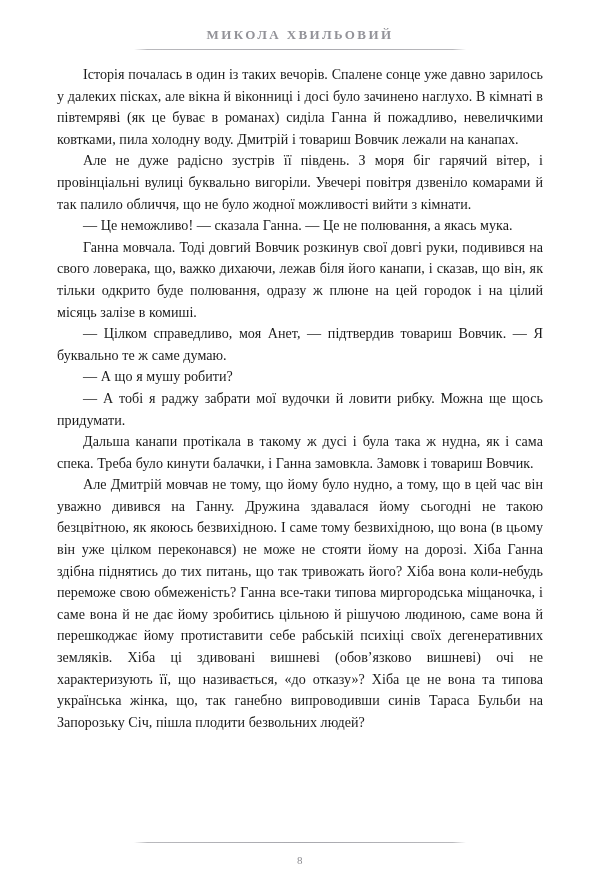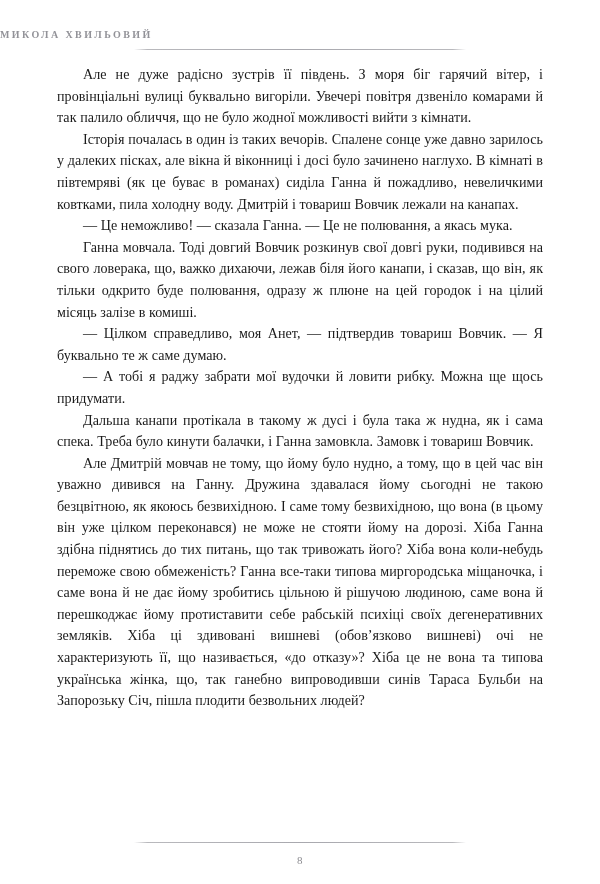--- a/index.html
+++ b/index.html
@@ -22,22 +22,23 @@
     height: 884px;
     background: #ffffff;
     display: flex;
     flex-direction: column;
   }
 
   
   .running-head {
     margin-top: 27px;
     height: 16px;
+    text-align: center;
     font-family: "Liberation Serif", "DejaVu Serif", serif;
-    font-size: 10px;
+    font-size: 13px;
     letter-spacing: 2.4px;
     color: #8d8d93;
     text-transform: uppercase;
     font-weight: 600;
     line-height: 16px;
     white-space: nowrap;
     filter: blur(0.35px);
     opacity: 0.95;
   }
 
@@ -97,25 +98,26 @@
 
 <div class="page">
 
   <div class="running-head">Микола Хвильовий</div>
 
   <div class="rule-wrap rule-top">
     <div class="rule"></div>
   </div>
 
   <div class="content">
+    <p>Історія почалась в один із таких вечорів. Спалене сонце уже давно зарилось у далеких пісках, але вікна й віконниці і досі було зачинено наглухо. В кімнаті в півтемряві (як це буває в романах) сиділа Ганна й пожадливо, невеличкими ковтками, пила холодну воду. Дмитрій і товариш Вовчик лежали на канапах.</p>
     <p>Але не дуже радісно зустрів її південь. З моря біг гарячий вітер, і провінціальні вулиці буквально вигоріли. Увечері повітря дзвеніло комарами й так палило обличчя, що не було жодної можливості вийти з кімнати.</p>
-    <p>Історія почалась в один із таких вечорів. Спалене сонце уже давно зарилось у далеких пісках, але вікна й віконниці і досі було зачинено наглухо. В кімнаті в півтемряві (як це буває в романах) сиділа Ганна й пожадливо, невеличкими ковтками, пила холодну воду. Дмитрій і товариш Вовчик лежали на канапах.</p>
     <p>— Це неможливо! — сказала Ганна. — Це не полювання, а якась мука.</p>
     <p>Ганна мовчала. Тоді довгий Вовчик розкинув свої довгі руки, подивився на свого ловерака, що, важко дихаючи, лежав біля його канапи, і сказав, що він, як тільки одкрито буде полювання, одразу ж плюне на цей городок і на цілий місяць залізе в комиші.</p>
     <p>— Цілком справедливо, моя Анет, — підтвердив товариш Вовчик. — Я буквально те ж саме думаю.</p>
+    <p>— А що я мушу робити?</p>
     <p>— А тобі я раджу забрати мої вудочки й ловити рибку. Можна ще щось придумати.</p>
     <p>Дальша канапи протікала в такому ж дусі і була така ж нудна, як і сама спека. Треба було кинути балачки, і Ганна замовкла. Замовк і товариш Вовчик.</p>
     <p>Але Дмитрій мовчав не тому, що йому було нудно, а тому, що в цей час він уважно дивився на Ганну. Дружина здавалася йому сьогодні не такою безцвітною, як якоюсь безвихідною. І саме тому безвихідною, що вона (в цьому він уже цілком переконався) не може не стояти йому на дорозі. Хіба Ганна здібна піднятись до тих питань, що так тривожать його? Хіба вона коли-небудь переможе свою обмеженість? Ганна все-таки типова миргородська міщаночка, і саме вона й не дає йому зробитись цільною й рішучою людиною, саме вона й перешкоджає йому протиставити себе рабській психіці своїх дегенеративних земляків. Хіба ці здивовані вишневі (обов’язково вишневі) очі не характеризують її, що називається, «до отказу»? Хіба це не вона та типова українська жінка, що, так ганебно випроводивши синів Тараса Бульби на Запорозьку Січ, пішла плодити безвольних людей?</p>
   </div>
 
   <div class="footer">
     <div class="rule-wrap rule-bottom">
       <div class="rule"></div>
     </div>
     <div class="folio">8</div>

